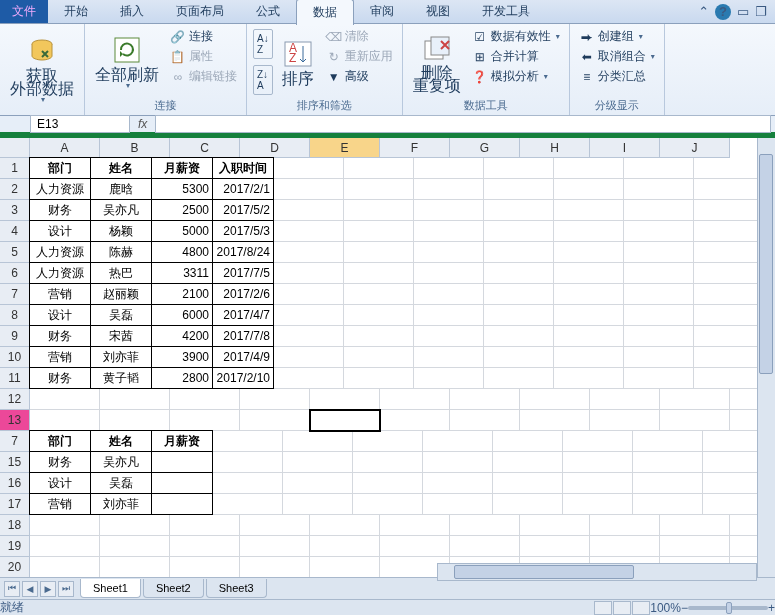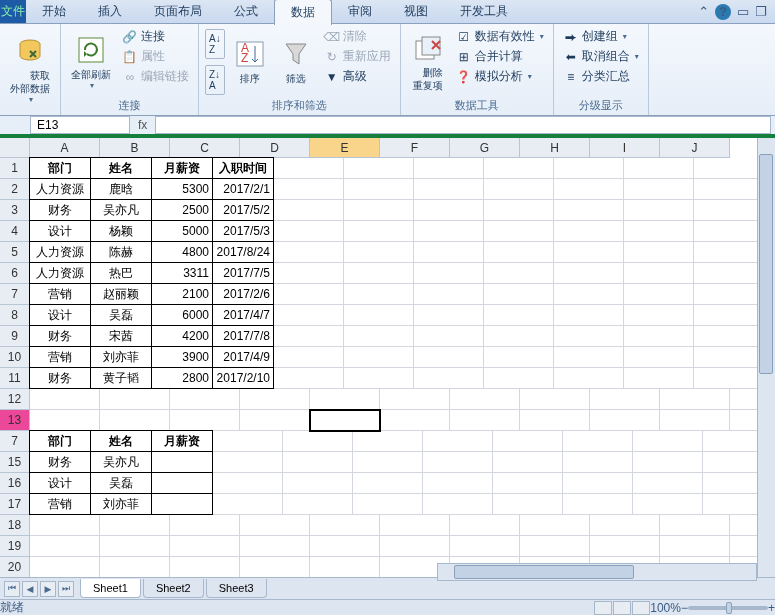--- a/index.html
+++ b/index.html
@@ -1,39 +1,39 @@
 <!DOCTYPE html>
 <html><head>
 <meta charset="utf-8">
 <style>
 *{margin:0;padding:0;box-sizing:border-box;font-family:"Microsoft YaHei",SimSun,sans-serif;font-size:12px;user-select:none}
 body{background:#fff;width:775px;height:615px;overflow:hidden;position:relative}
 .ribbon-tabs{height:24px;background:linear-gradient(#dce6f4,#c9d9ef);display:flex;align-items:center;border-bottom:1px solid #8ba0bc}
-.file-tab{background:#1e5ba6;color:#86efac;padding:4px 1px;height:100%;display:flex;align-items:center;cursor:pointer}
+.file-tab{background:#1e5ba6;color:#f0abfc;padding:4px 12px;height:100%;display:flex;align-items:center;cursor:pointer}
 .tab{padding:4px 16px;cursor:pointer;color:#1e3b5c}
 .tab.active{background:#f4f8fd;border:1px solid #8ba0bc;border-bottom:none;border-radius:3px 3px 0 0}
 .ribbon-right{margin-left:auto;display:flex;gap:6px;padding-right:8px;align-items:center}
 .ribbon-right span{cursor:pointer;color:#3b5a82;font-size:13px}
 .help-circle{width:16px;height:16px;border-radius:50%;background:#2a7ab0;color:#fff;display:flex;align-items:center;justify-content:center;font-size:11px;font-weight:bold}
 .ribbon-body{height:92px;background:linear-gradient(#f4f8fd,#e6eef8);border-bottom:1px solid #8ba0bc;display:flex}
 .group{border-right:1px solid #b8c8dd;padding:3px 6px 2px;display:flex;flex-direction:column;justify-content:space-between}
 .group-content{display:flex;gap:4px;flex:1}
 .group-label{text-align:center;color:#4a6a8f;font-size:11px;padding-top:2px}
 .big-btn{display:flex;flex-direction:column;align-items:center;justify-content:center;padding:2px 4px;cursor:pointer;border-radius:3px;min-width:42px}
 .big-btn .icn{width:32px;height:32px;display:flex;align-items:center;justify-content:center}
-.big-btn .lbl{font-size:10px;color:#1e3b5c;text-align:right;line-height:13px;margin-top:2px}
+.big-btn .lbl{font-size:16px;color:#1e3b5c;text-align:center;line-height:13px;margin-top:2px}
 .small-btns{display:flex;flex-direction:column;gap:1px}
 .small-btn{display:flex;align-items:center;gap:3px;padding:1px 3px;cursor:pointer;border-radius:2px;font-size:11px;color:#1e3b5c;white-space:nowrap}
 .small-btn .si{width:16px;height:16px;display:flex;align-items:center;justify-content:center}
 .small-btn.disabled{color:#9ca8b8}
 .dd{font-size:8px;margin-left:2px;color:#4a6a8f}
-.formula-bar{height:22px;background:#e6eef8;border-bottom:4px solid #15803d;display:flex;align-items:center}
+.formula-bar{height:22px;background:#e6eef8;border-bottom:6px solid #15803d;display:flex;align-items:center}
 .name-box{width:100px;background:#fff;border:1px solid #a8b8cc;margin:2px 0 2px 30px;padding:1px 6px;height:18px;display:flex;align-items:center}
 .fx-area{display:flex;align-items:center;flex:1;margin-left:8px}
-.fx-lbl{color:#555;margin-right:8px}
+.fx-lbl{font-style:italic;color:#555;margin-right:8px}
 .fx-input{flex:1;background:#fff;border:1px solid #a8b8cc;height:18px;margin-right:4px}
 .sheet-area{position:relative;height:452px;overflow:hidden;background:#fff}
 .corner{position:absolute;left:0;top:0;width:30px;height:20px;background:#e8edf4;border-right:1px solid #b8c5d6;border-bottom:1px solid #b8c5d6}
 .col-headers{position:absolute;left:30px;top:0;height:20px;display:flex}
 .ch{width:70px;height:20px;background:#e8edf4;border-right:1px solid #b8c5d6;border-bottom:1px solid #b8c5d6;display:flex;align-items:center;justify-content:center;color:#333;cursor:pointer}
 .ch.sel{background:#f8d58a}
 .row-headers{position:absolute;left:0;top:20px;width:30px}
 .rh{height:21px;background:#e8edf4;border-right:1px solid #b8c5d6;border-bottom:1px solid #b8c5d6;display:flex;align-items:center;justify-content:center;color:#333;cursor:pointer}
 .rh.sel{background:#ec4899}
 .cells{position:absolute;left:30px;top:20px}
@@ -140,28 +140,20 @@
         <span class="icn">
             <svg width="30" height="28">
               <rect x="2" y="2" width="26" height="24" fill="#fff" stroke="#8a9ab0"></rect>
               <text x="6" y="12" font-size="9" fill="#c44">A</text>
               <text x="6" y="22" font-size="9" fill="#c44">Z</text>
               <path d="M20 6v16m-3-3l3 3 3-3" stroke="#3a6a9a" fill="none"></path>
             </svg>
           </span>
         <span class="lbl">排序</span>
       </div>
-      <div class="big-btn">
-        <span class="icn">
-            <svg width="26" height="28">
-              <path d="M3 4h20l-7 10v10l-6-4V14z" fill="#d8d8d8" stroke="#888"></path>
-            </svg>
-          </span>
-        <span class="lbl">筛选</span>
-      </div>
       <div class="small-btns">
         <div class="small-btn disabled">
             <span class="si">⌫</span>
             <span>清除</span>
           </div>
         <div class="small-btn disabled">
             <span class="si">↻</span>
             <span>重新应用</span>
           </div>
         <div class="small-btn">

